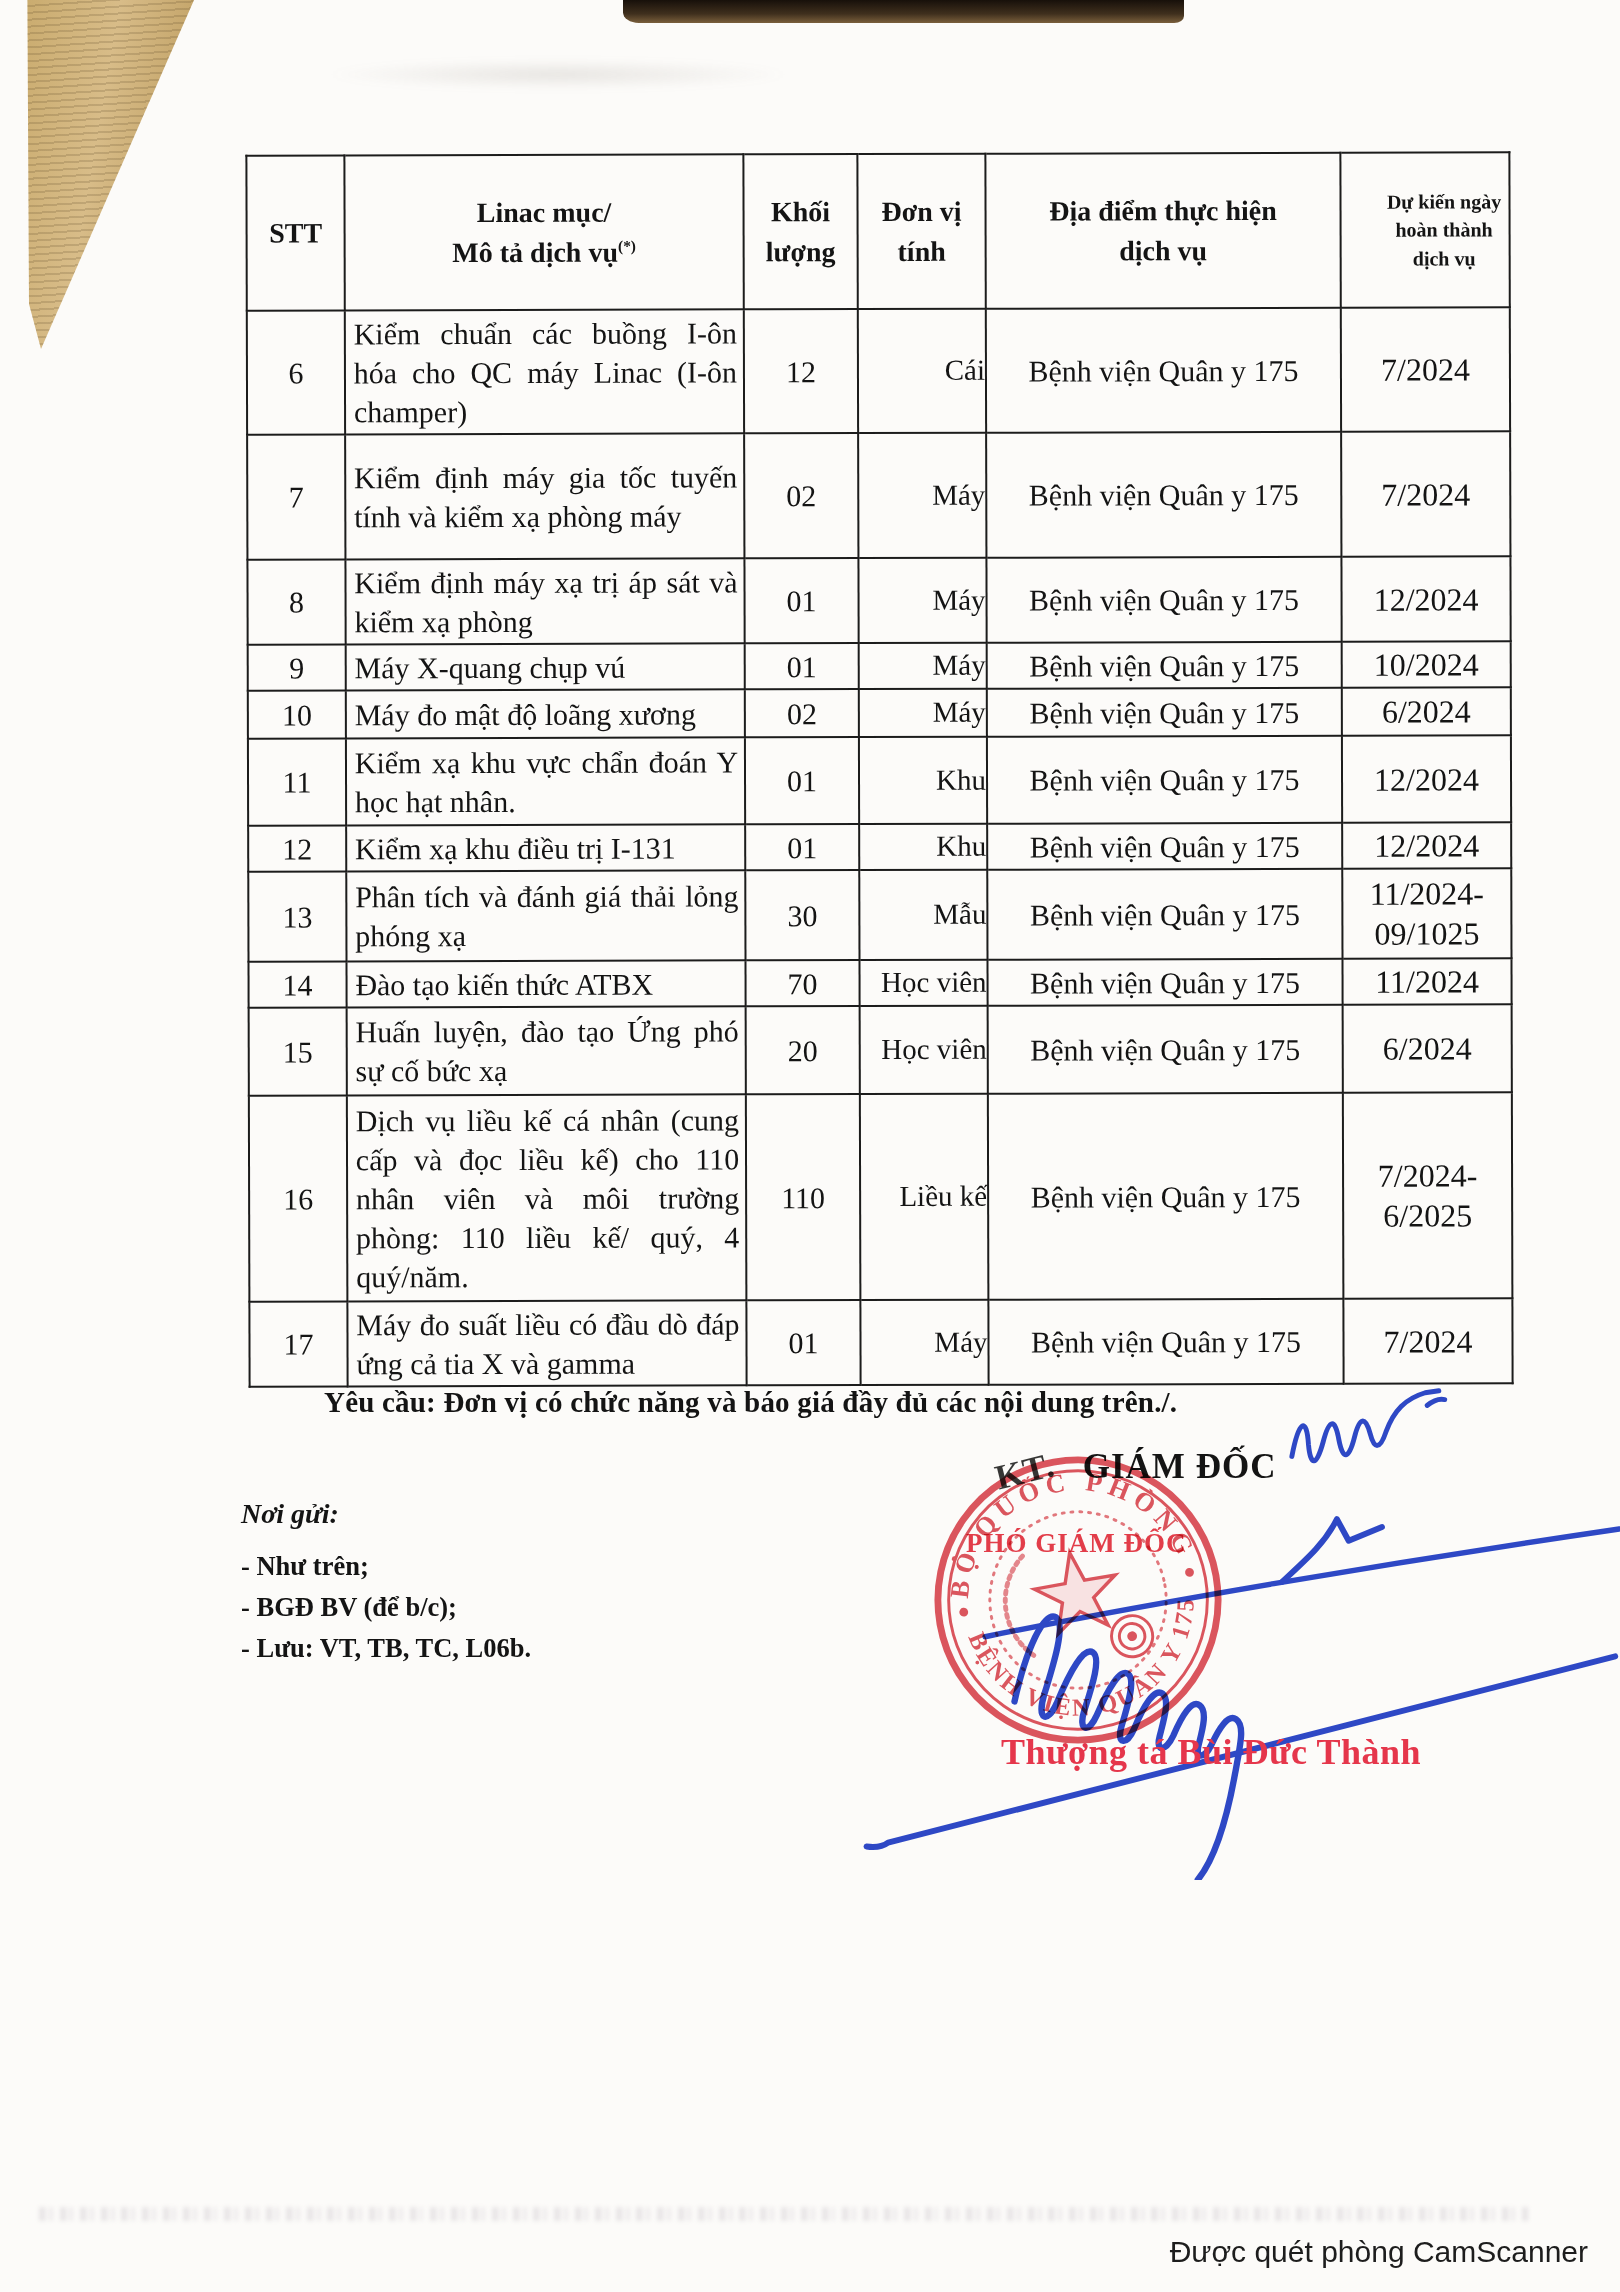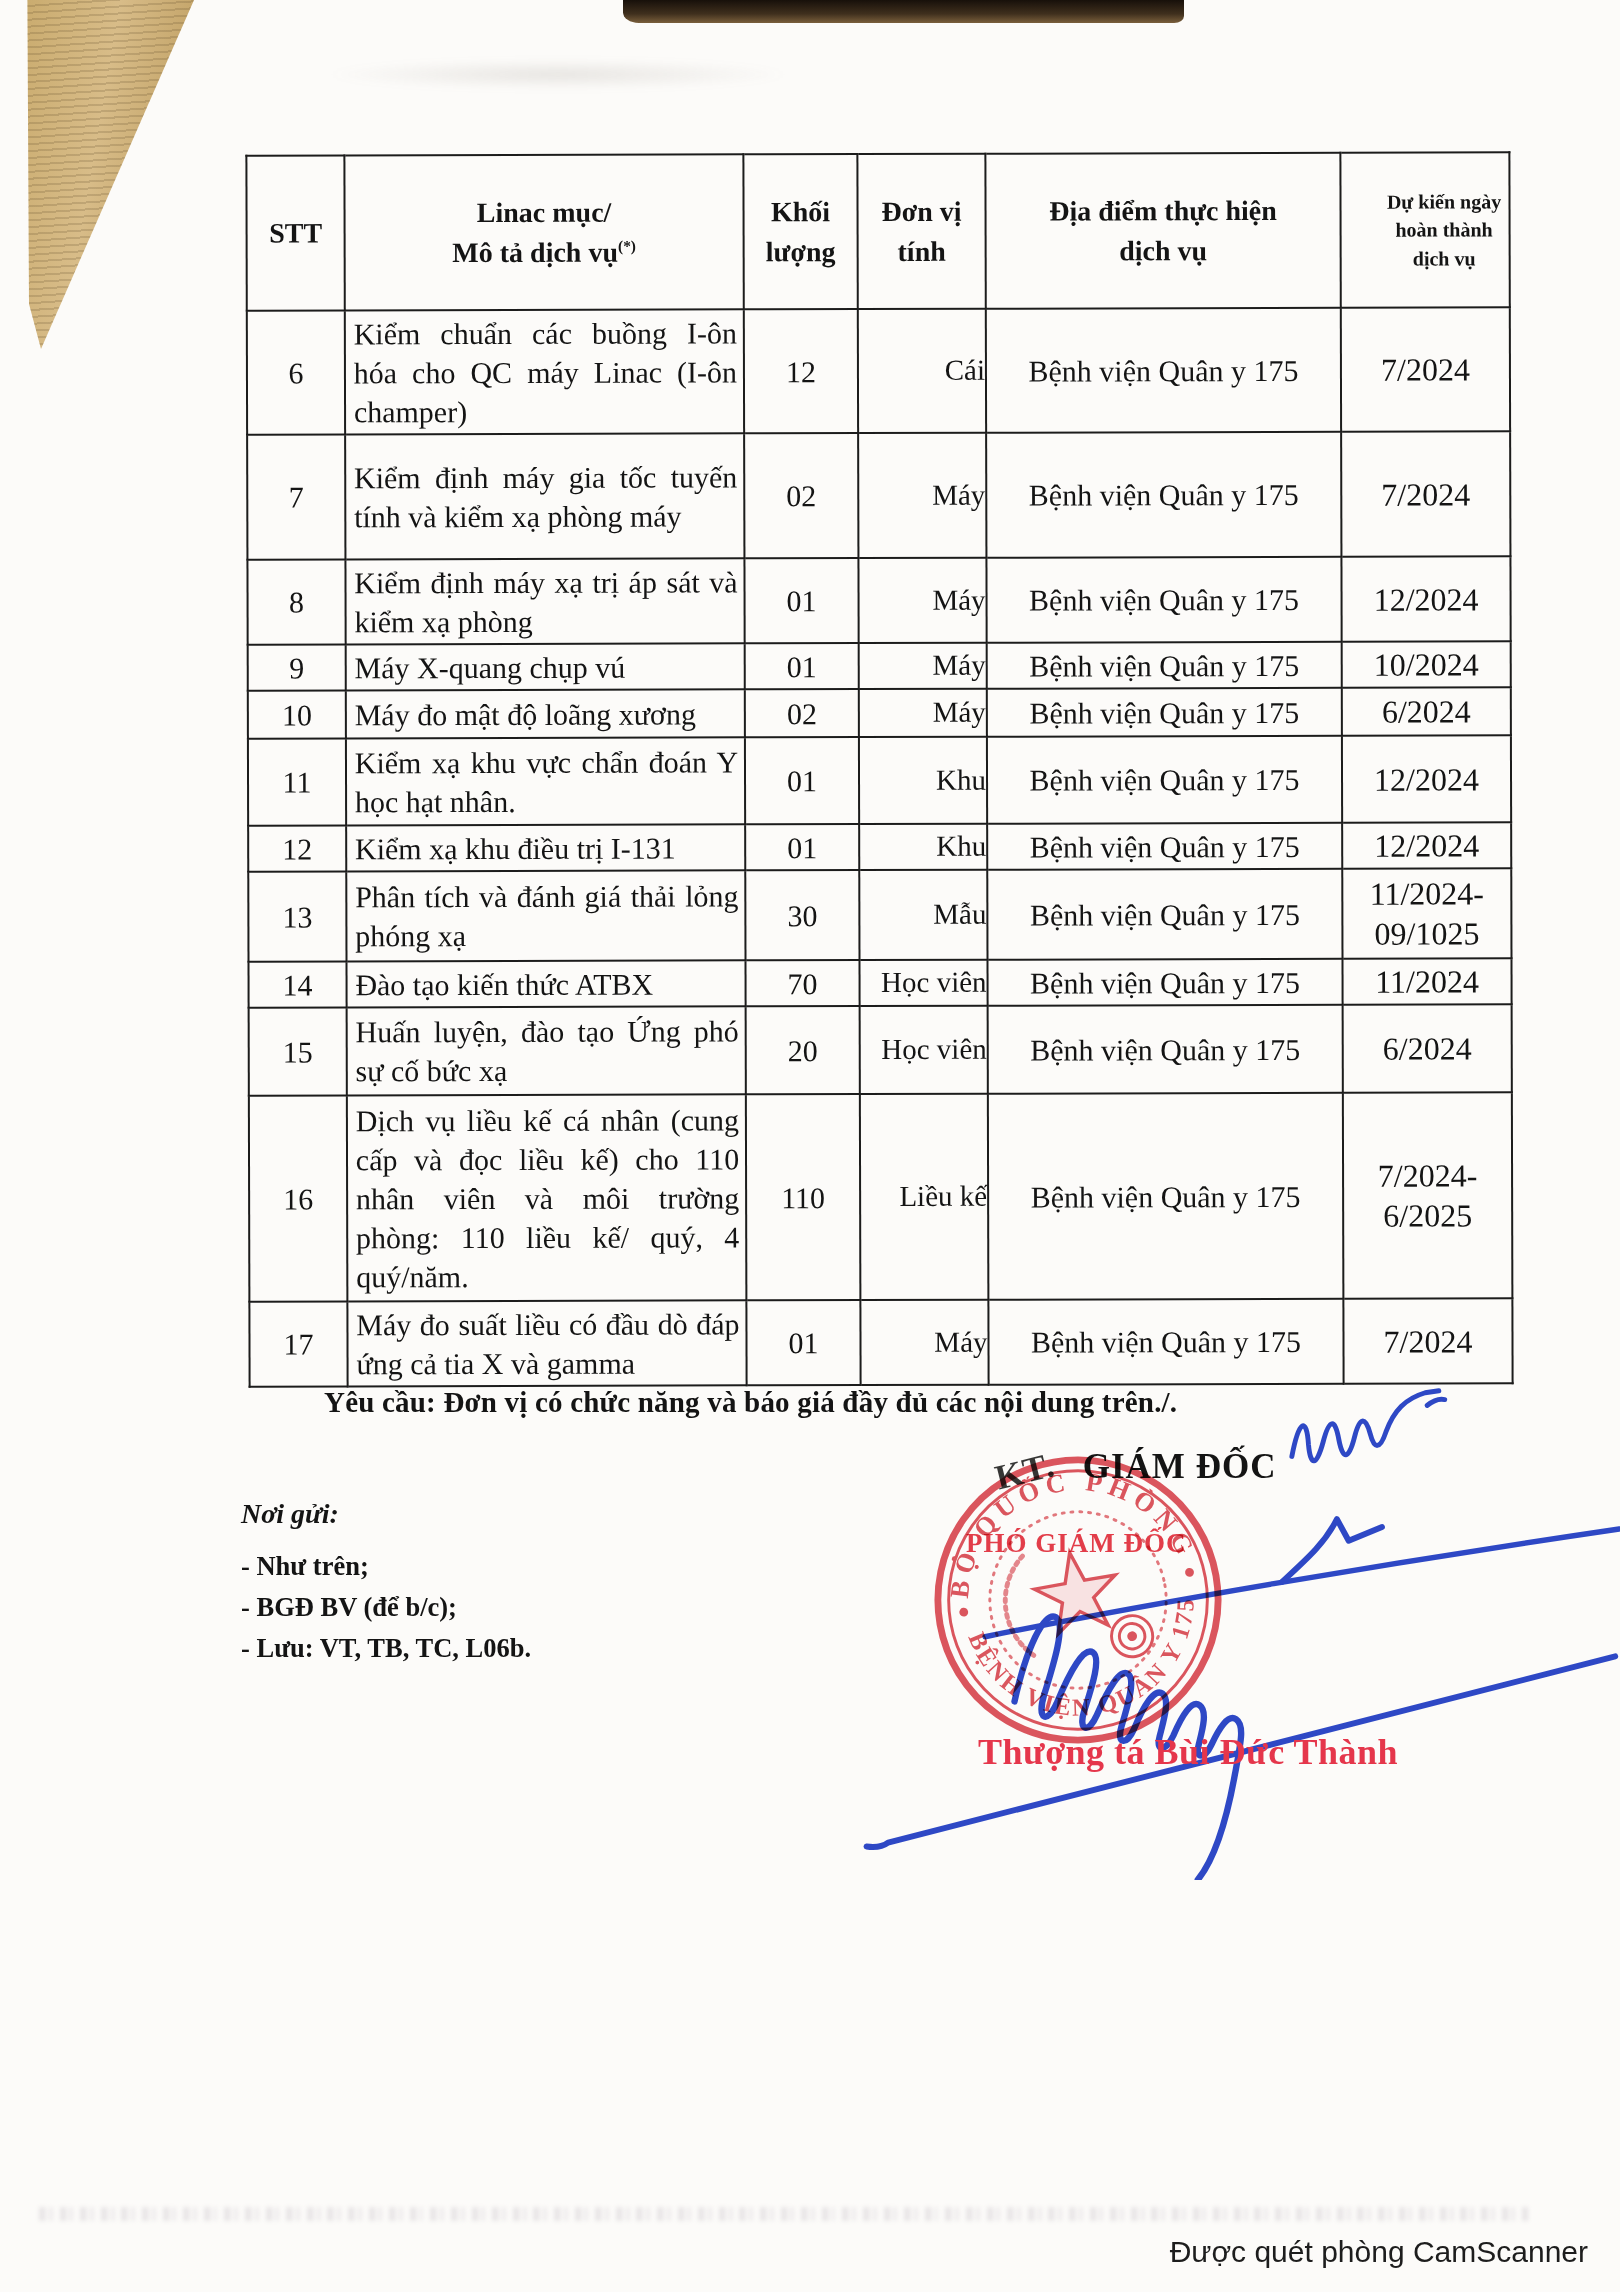--- a/index.html
+++ b/index.html
@@ -70,21 +70,21 @@
   .sig-title {
     position:absolute; left:994px; top:1447px;
     font-size:35px; font-weight:bold; letter-spacing:1px; display:flex; gap:29px;
   }
   .sig-title .kt { display:inline-block; transform:rotate(-14deg) translateY(4.9px); opacity:.85; }
   .sig-deputy {
     position:absolute; left:966px; top:1528px; width:357px; text-align:left;
     font-size:27px; font-weight:bold; letter-spacing:1px; color:rgba(223,44,58,.92);
   }
   .sig-name {
-    position:absolute; left:978px; top:1731px; width:443px; text-align:left;
+    position:absolute; left:978px; top:1731px; width:443px; text-align:right;
     font-size:36px; font-weight:bold; color:#e5364b; letter-spacing:0.5px;
   }
   .stamp-svg { position:absolute; left:933px; top:1455px; mix-blend-mode:multiply; opacity:.9; }
   .sign-svg  { position:absolute; left:843px; top:1370px; mix-blend-mode:multiply; }
 
   .cam-footer {
     position:absolute; right:32px; top:2235px;
     font-family:"Liberation Sans", sans-serif; font-size:30px; color:#1d1d1d;
   }
 </style>

